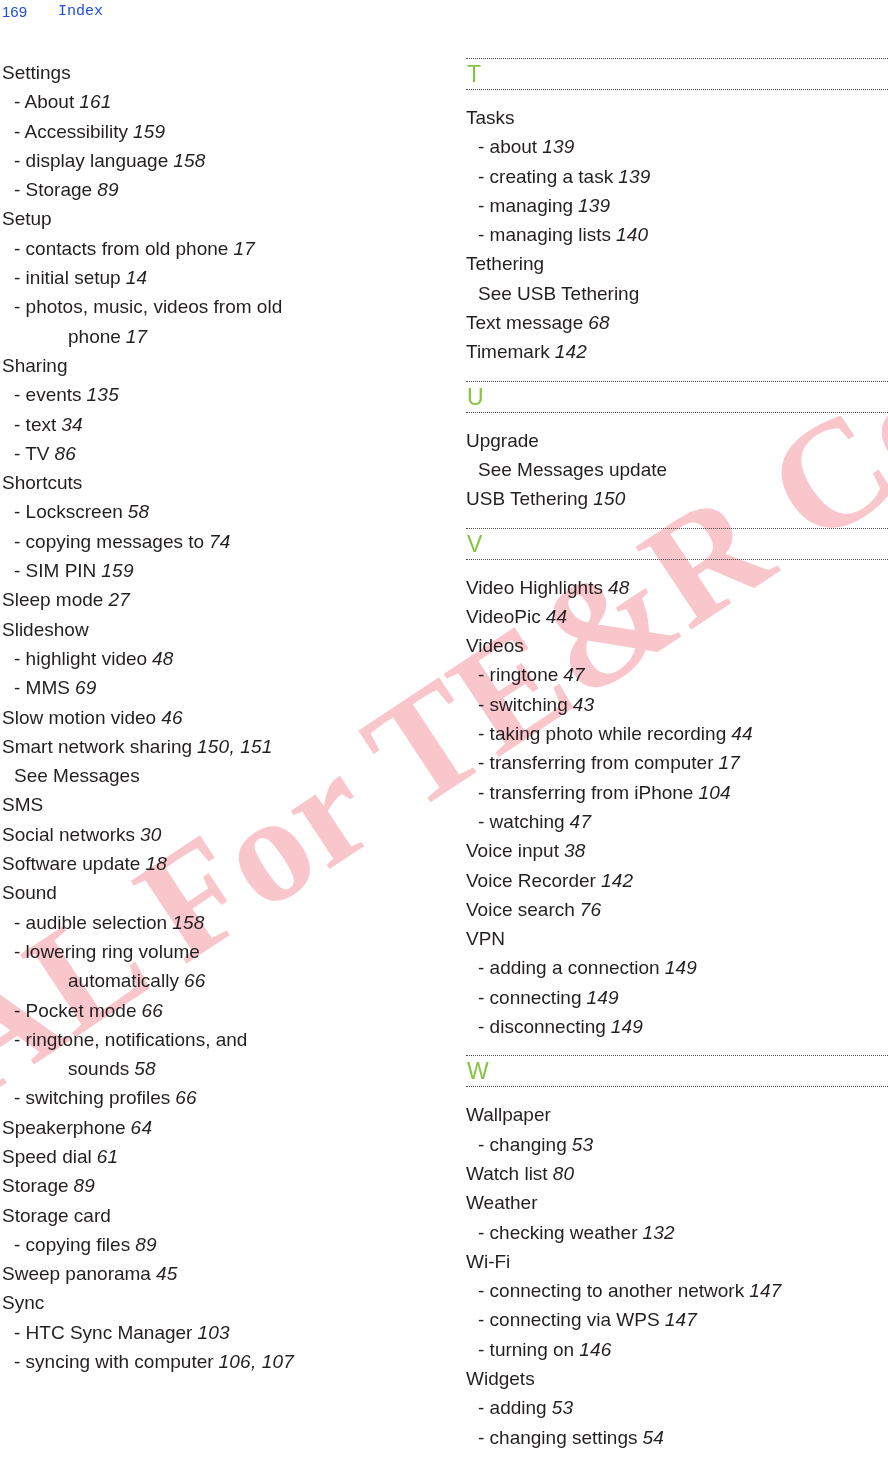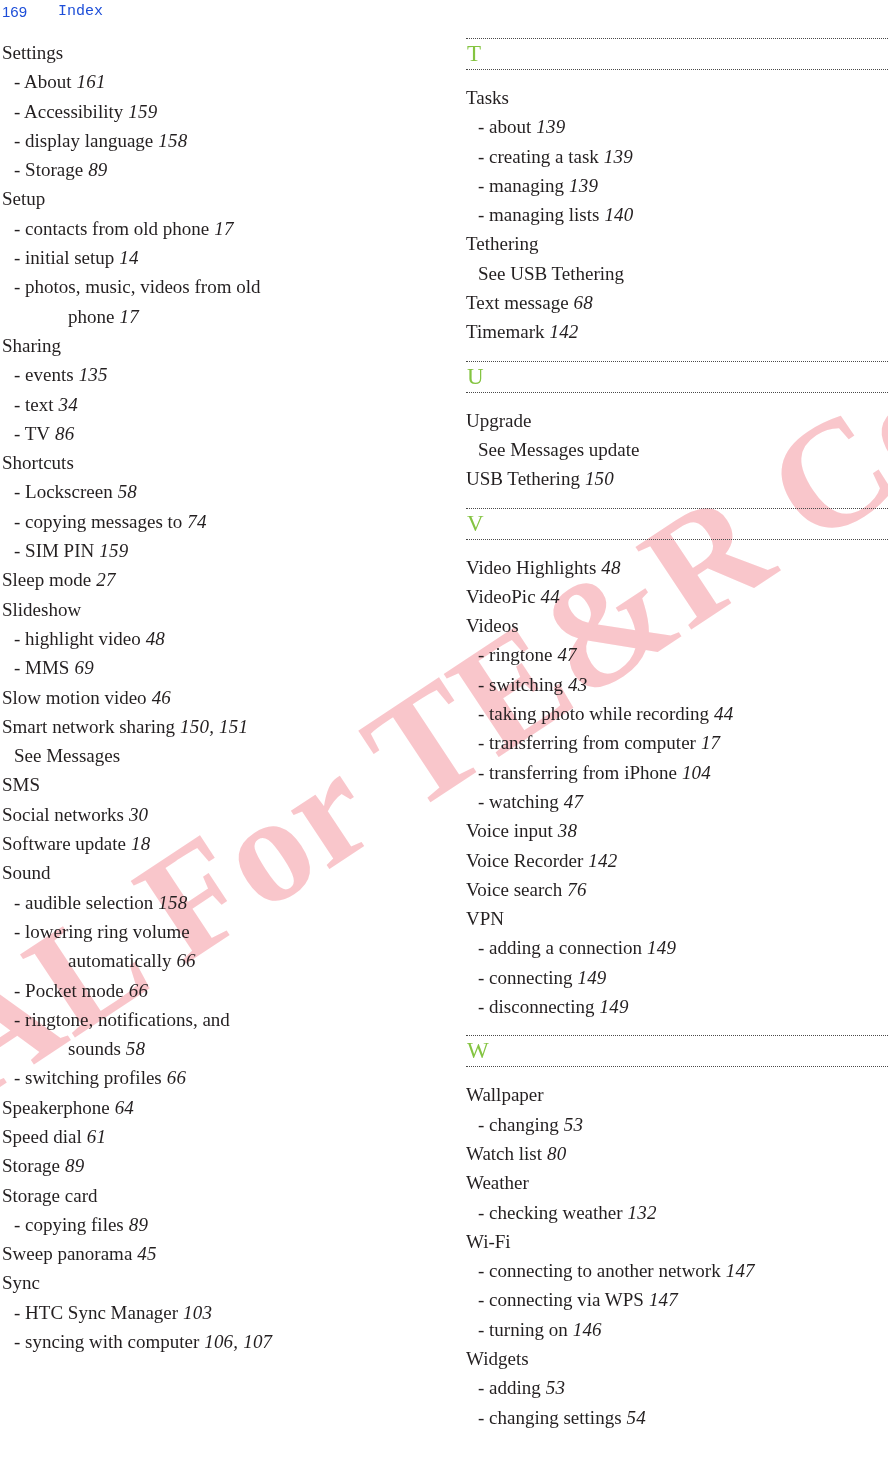--- a/index.html
+++ b/index.html
@@ -68,23 +68,22 @@
     width: 56px;
   }
   #running-head .head-title {
     white-space: nowrap;
     font-family: Liberation Mono, monospace;
   }
 
   
   .column {
     position: absolute;
-    top: 38px;
+    top: 58px;
     width: 424px;
-    font-family: Liberation Serif, serif;
   }
   #col-left  { left: 2px; }
   #col-right { left: 466px; }
 
   
   .letter-block {
     margin-top: 14px;
     margin-bottom: 13px;
   }
   .letter-block.first {

